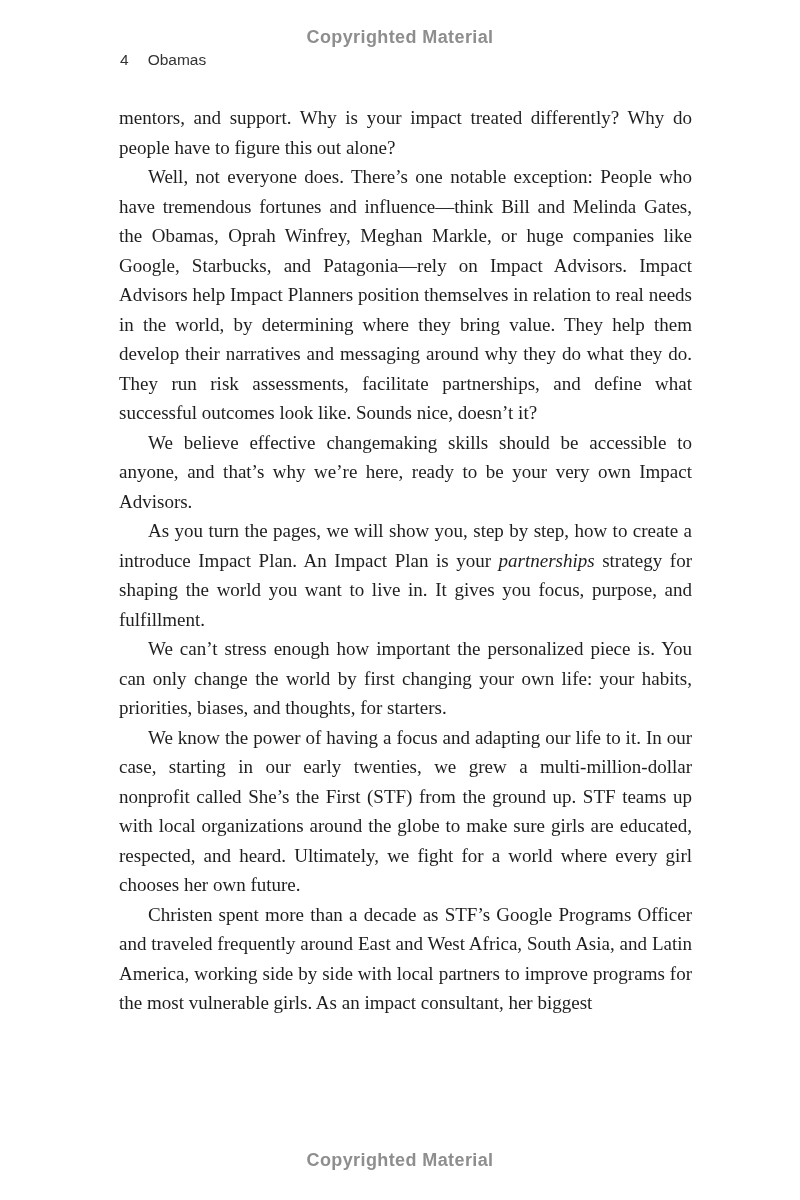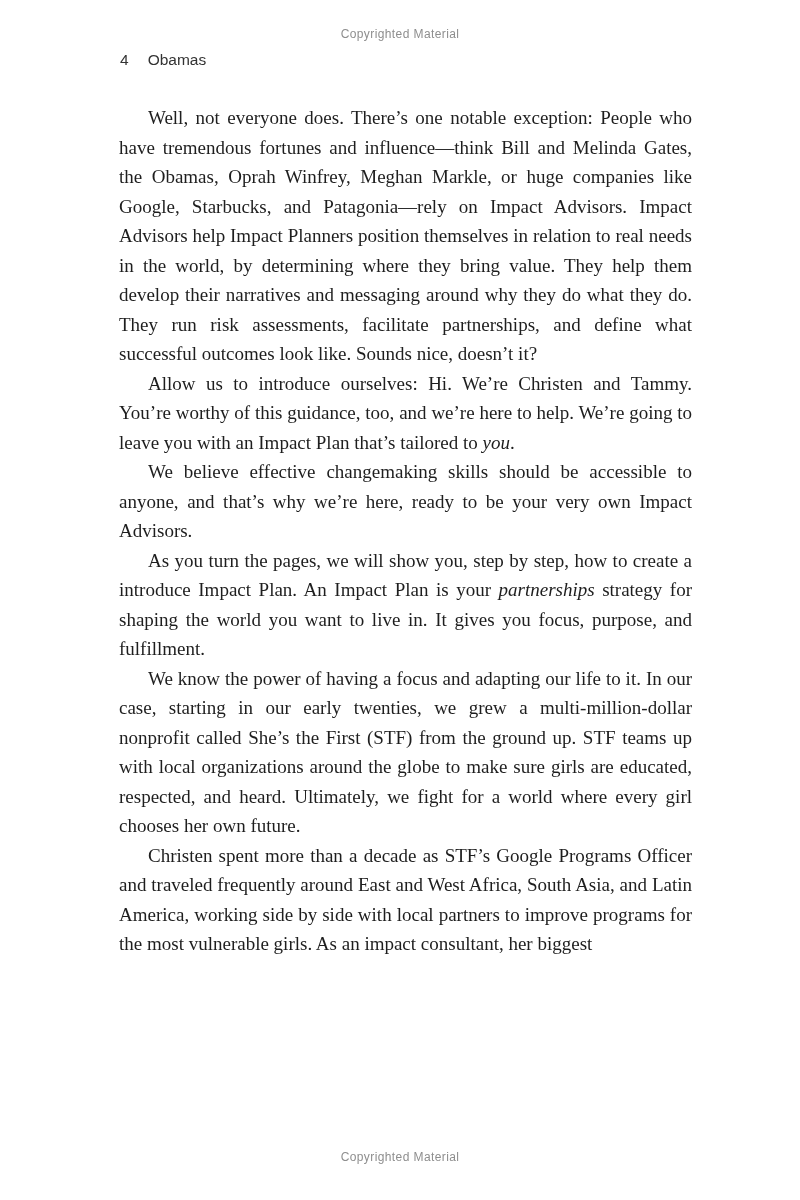--- a/index.html
+++ b/index.html
@@ -14,22 +14,22 @@
     background: var(--page-bg, #ffffff);
     overflow: hidden;
     font-family: "Liberation Serif", serif;
   }
   .copyright {
     position: absolute;
     left: 0;
     width: 100%;
     text-align: center;
     font-family: "Liberation Sans", sans-serif;
-    font-size: 12px;
-    font-weight: 400;
+    font-size: 18px;
+    font-weight: 700;
     letter-spacing: 0.4px;
     color: var(--copyright-gray, #8e8e8e);
   }
   .copyright.top { top: 27px; }
   .copyright.bottom { top: 1150px; }
   .running-header {
     position: absolute;
     top: 51px;
     left: 120px;
     display: flex;
@@ -67,23 +67,24 @@
 <div class="page">
 
   <div class="copyright top">Copyrighted Material</div>
 
   <div class="running-header">
     <span>4</span>
     <span>Obamas</span>
   </div>
 
   <div class="body-text" id="body-text">
+      <p><span>mentors, and support. Why is your impact treated differently? Why do people have to figure this out alone?</span></p>
       <p class="indent"><span>Well, not everyone does. There’s one notable exception: People who have tremendous fortunes and influence—think Bill and Melinda Gates, the Obamas, Oprah Winfrey, Meghan Markle, or huge companies like Google, Starbucks, and Patagonia—rely on Impact Advisors. Impact Advisors help Impact Planners position themselves in relation to real needs in the world, by determining where they bring value. They help them develop their narratives and messaging around why they do what they do. They run risk assessments, facilitate partnerships, and define what successful outcomes look like. Sounds nice, doesn’t it?</span></p>
-      <p class="indent"><span>Allow us to introduce ourselves: Hi. We’re Christen and Tammy. You’re worthy of this guidance, too, and we’re here to help. We’re going to leave you with an Impact Plan that’s tailored to </span><span class="em">you</span><span>.</span></p>
       <p class="indent"><span>We believe effective changemaking skills should be accessible to anyone, and that’s why we’re here, ready to be your very own Impact Advisors.</span></p>
       <p class="indent"><span>As you turn the pages, we will show you, step by step, how to create a introduce Impact Plan. An Impact Plan is your </span><span class="em">partnerships</span><span> strategy for shaping the world you want to live in. It gives you focus, purpose, and fulfillment.</span></p>
+      <p class="indent"><span>We can’t stress enough how important the personalized piece is. You can only change the world by first changing your own life: your habits, priorities, biases, and thoughts, for starters.</span></p>
       <p class="indent"><span>We know the power of having a focus and adapting our life to it. In our case, starting in our early twenties, we grew a multi-million-dollar nonprofit called She’s the First (STF) from the ground up. STF teams up with local organizations around the globe to make sure girls are educated, respected, and heard. Ultimately, we fight for a world where every girl chooses her own future.</span></p>
       <p class="indent"><span>Christen spent more than a decade as STF’s Google Programs Officer and traveled frequently around East and West Africa, South Asia, and Latin America, working side by side with local partners to improve programs for the most vulnerable girls. As an impact consultant, her biggest</span></p>
     </div>
 
   <div class="copyright bottom">Copyrighted Material</div>
 
 </div>
 
 </body></html>

